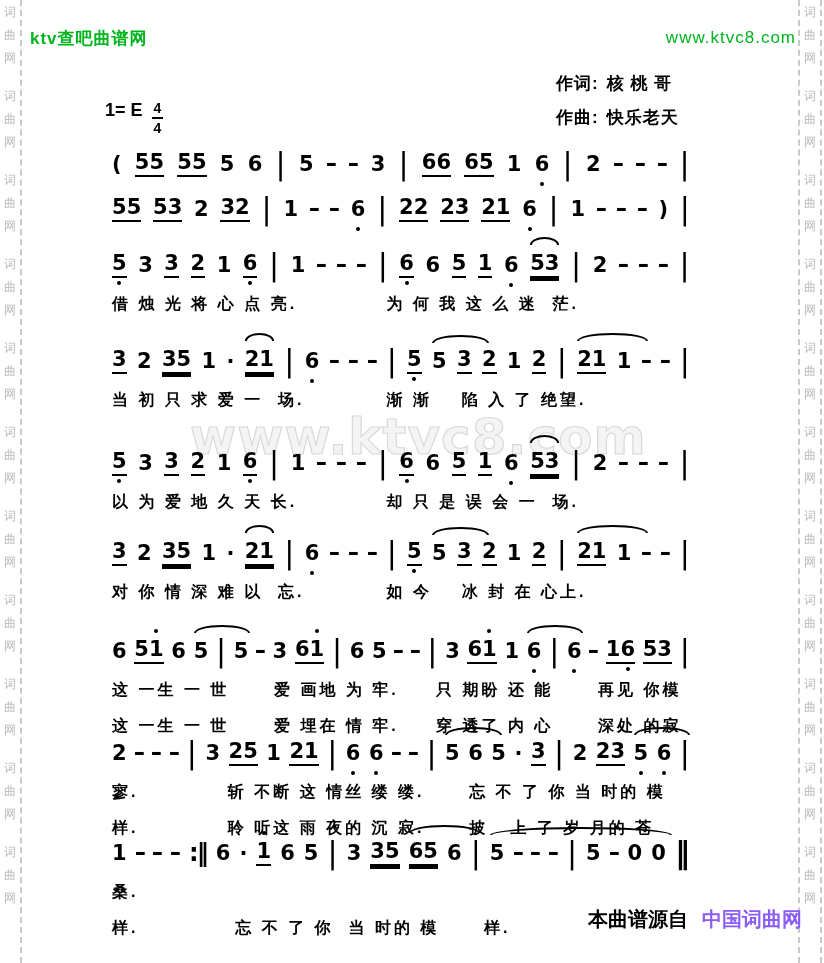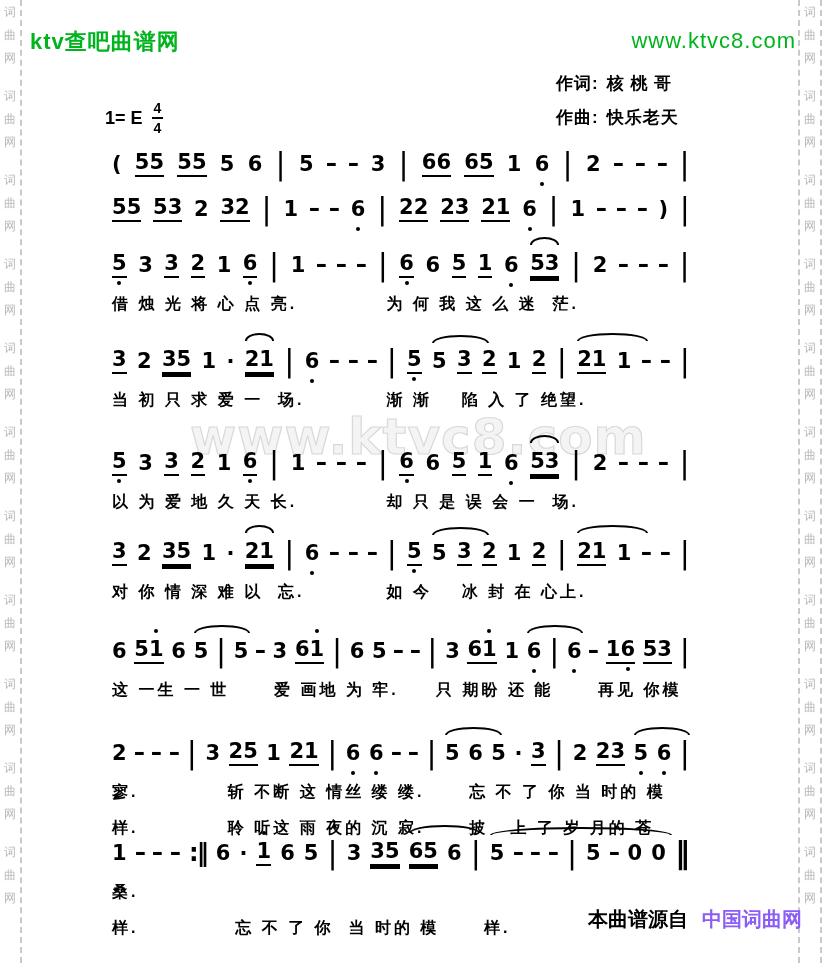--- a/index.html
+++ b/index.html
@@ -13,29 +13,29 @@
   .edge-dash.d-left  { left:20px; }
   .edge-dash.d-right1{ left:798px; }
   .edge-dash.d-right2{ left:820px; }
   .m-col { position:absolute; top:6px; width:16px; display:flex; flex-direction:column; align-items:center;
            color:#b9b9b9; font-size:12px; line-height:1; z-index:2; }
   .m-col.m-left  { left:2px; }
   .m-col.m-right { left:802px; }
   .m-col span { margin-bottom:11px; }
   .m-col i.gap { height:15px; display:block; }
   
-  .site-name { position:absolute; font-size:22px; font-weight:bold; color:#00b41e; letter-spacing:1px; }
+  .site-name { position:absolute; font-size:17px; font-weight:bold; color:#00b41e; letter-spacing:1px; }
   .site-left  { left:30px; top:27px; }
   .site-right { right:28px; top:28px; font-weight:normal; }
   .title { position:absolute; left:297px; top:38px; font-size:42px; font-weight:bold;
            letter-spacing:28px; white-space:nowrap; }
   .credits { position:absolute; left:556px; top:72px; font-size:17px; font-weight:bold; }
   .credits .row { margin-bottom:11px; letter-spacing:1px; }
   .credits .lbl { margin-right:8px; }
-  .keysig { position:absolute; left:105px; top:100px; display:flex; align-items:center;
+  .keysig { position:absolute; left:105px; top:100px; display:flex; align-items:flex-start;
             font-size:18px; font-weight:bold; }
   .keysig .frac { display:flex; flex-direction:column; align-items:center; margin-left:9px;
                   font-size:14px; line-height:1.15; }
   .keysig .frac .top { border-bottom:2px solid #000; padding:0 2px 1px; }
   .keysig .frac .bot { padding-top:1px; }
   
   .watermark { position:absolute; left:190px; top:408px; z-index:0; font-size:50px; font-weight:bold;
                color:#f4f4f4; -webkit-text-stroke:1.2px #d9d9d9; letter-spacing:1px;
                font-family:"DejaVu Sans", sans-serif; white-space:nowrap; }
   
@@ -377,20 +377,21 @@
           <span class="tok"><span class="ch">1</span></span>
           <span class="tok"><span class="ch">6<i class="dot lo"></i></span><i class="arc" style="width: calc(100% + 42px);"></i></span>
           <span class="tok bar"><span class="ch">|</span></span>
           <span class="tok"><span class="ch">6<i class="dot lo"></i></span></span>
           <span class="tok dash"><span class="ch">-</span></span>
           <span class="tok u1"><span class="ch">1</span><span class="ch">6<i class="dot lo"></i></span></span>
           <span class="tok u1"><span class="ch">5</span><span class="ch">3</span></span>
           <span class="tok bar"><span class="ch">|</span></span>
         </div>
         <div class="lyric-row">这 一生 一 世      爱 画地 为 牢.     只 期盼 还 能      再见 你模</div>
+        <div class="lyric-row">这 一生 一 世      爱 埋在 情 牢.     穿 透了 内 心      深处 的寂</div>
       </div>
       <div class="line-block line-7">
         <div class="note-row">
           <span class="tok"><span class="ch">2</span></span>
           <span class="tok dash"><span class="ch">-</span></span>
           <span class="tok dash"><span class="ch">-</span></span>
           <span class="tok dash"><span class="ch">-</span></span>
           <span class="tok bar"><span class="ch">|</span></span>
           <span class="tok"><span class="ch">3</span></span>
           <span class="tok u1"><span class="ch">2</span><span class="ch">5</span></span>

